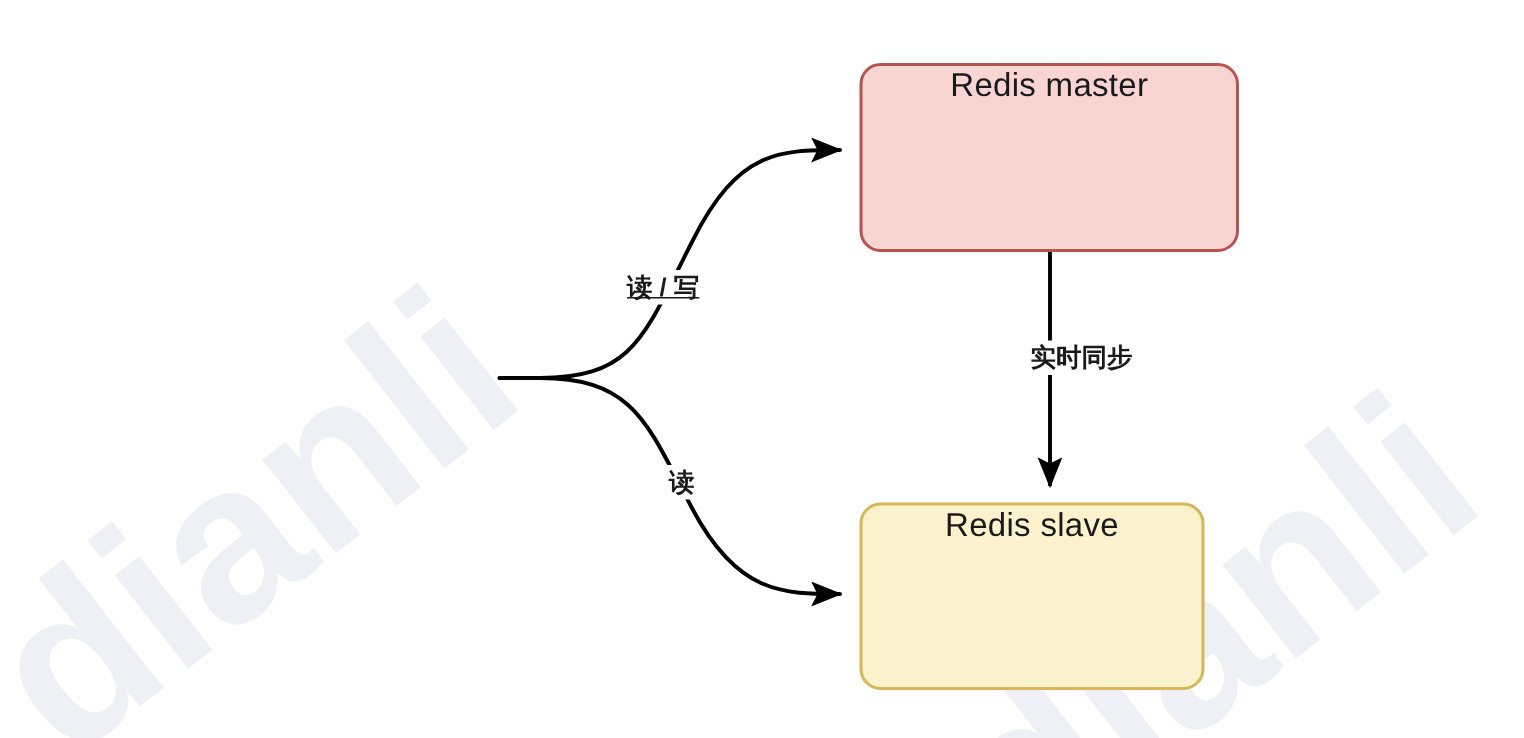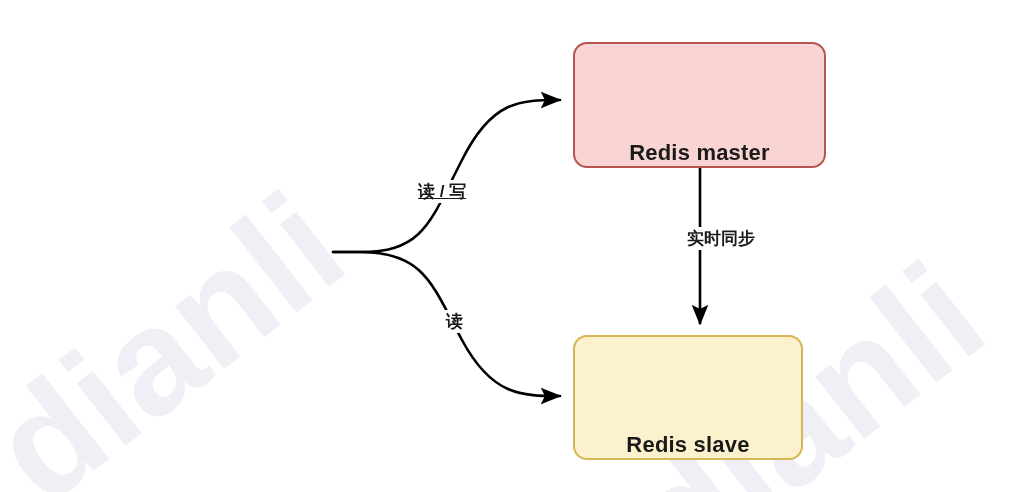--- a/index.html
+++ b/index.html
@@ -38,24 +38,23 @@
   }
   #label-layer {
     z-index: 4;
   }
 
   
   .node {
     position: absolute;
     box-sizing: border-box;
     display: flex;
-    align-items: flex-end;
+    align-items: flex-start;
     justify-content: center;
     text-align: center;
-    font-weight: bold;
   }
   .node-text {
     color: #1a1a1a;
     font-size: 22px;
     line-height: 1.2;
     letter-spacing: 0.2px;
     white-space: nowrap;
   }
   .box {
     border-radius: 14px;

